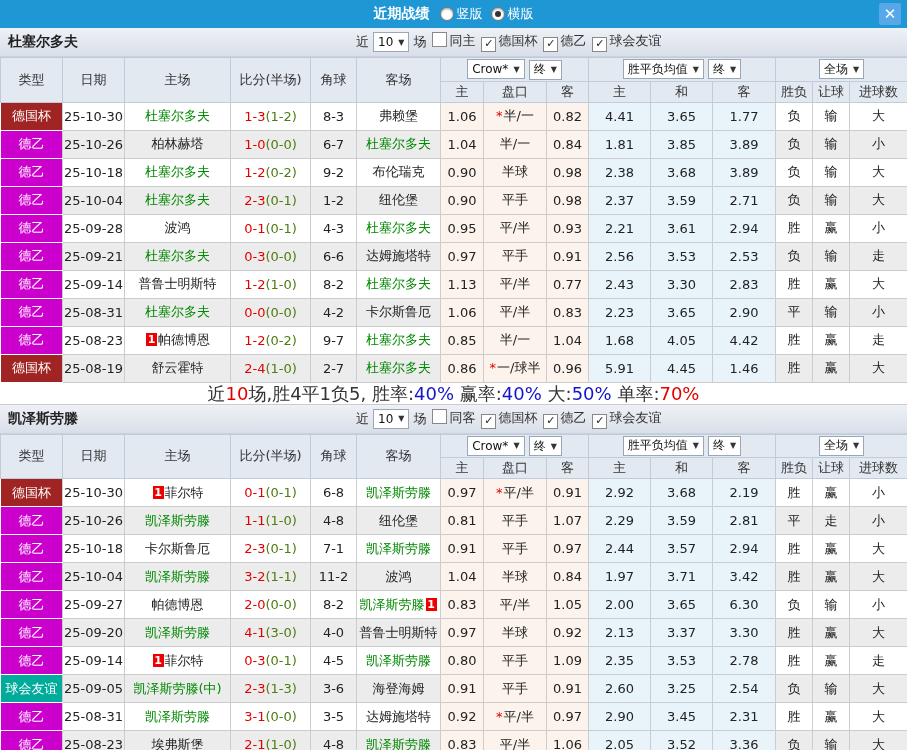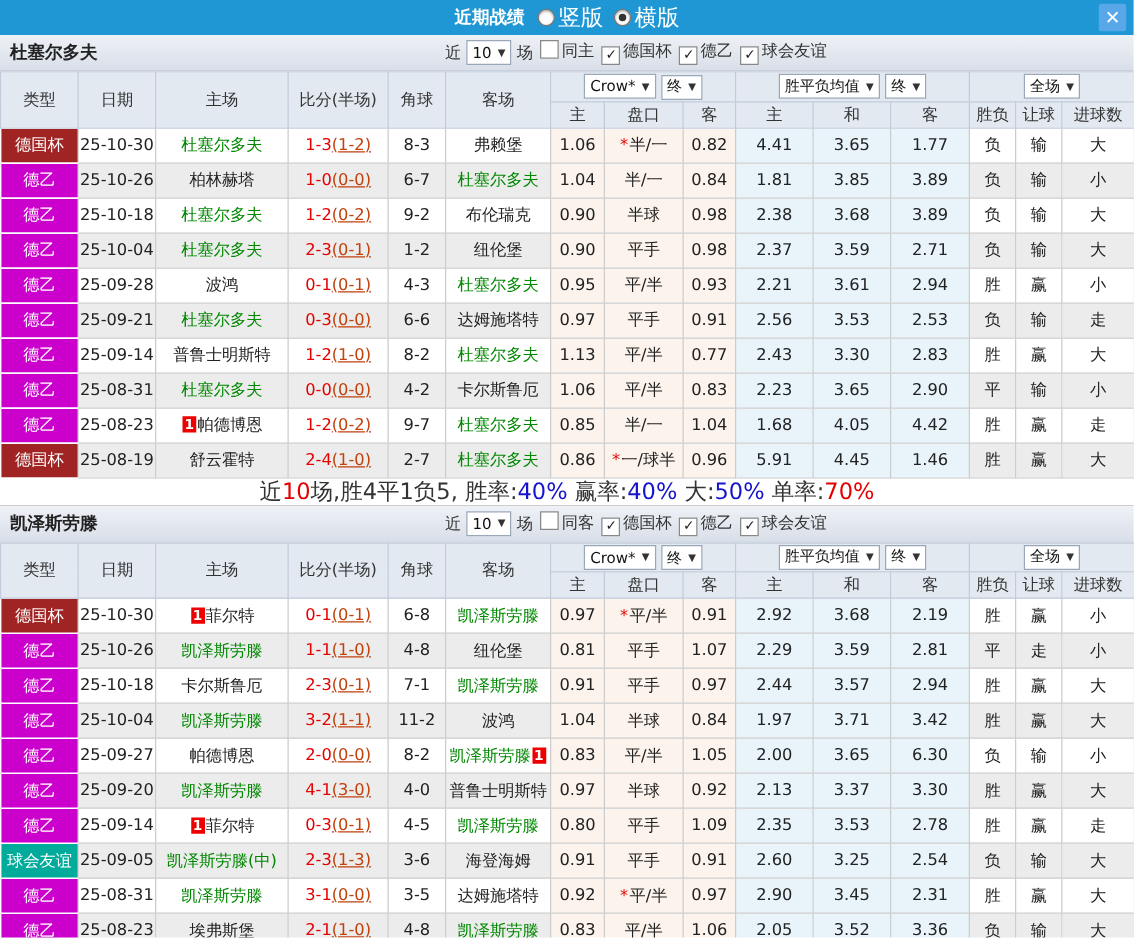--- a/index.html
+++ b/index.html
@@ -6,21 +6,21 @@
   body{width:907px;height:750px;overflow:hidden;background:#fff;
        font-family:"DejaVu Sans","Liberation Sans",sans-serif;font-size:13px;color:#222;}
   .wrap{width:907px;height:750px;overflow:hidden;position:relative;}
 
   
   .topbar{height:28px;background:#1e97d4;display:flex;align-items:center;justify-content:center;position:relative;}
   .topbar .title{color:#fff;font-weight:bold;font-size:14px;margin-right:2px;}
   .radio{display:inline-block;width:12px;height:12px;border-radius:50%;background:#fff;border:1px solid #777;
          vertical-align:middle;margin:0 3px 0 8px;position:relative;box-shadow:inset 0 1px 2px rgba(0,0,0,.35);}
   .radio.selected::after{content:"";position:absolute;left:3px;top:3px;width:6px;height:6px;border-radius:50%;background:#333;}
-  .radio-label{color:#fff;font-size:18px;vertical-align:middle;}
+  .radio-label{color:#fff;font-size:13px;vertical-align:middle;}
   .close-btn{position:absolute;right:6px;top:3px;width:22px;height:22px;background:#58a8e9;color:#fff;
              display:flex;align-items:center;justify-content:center;font-size:15px;font-weight:bold;cursor:pointer;border-radius:2px;}
 
   
   .section-header{height:28px;background:linear-gradient(#eef1f6,#d9dfe9);display:flex;align-items:center;position:relative;border-bottom:1px solid #c9d1dd;}
   .team-name{font-weight:bold;font-size:14px;color:#222;padding-left:8px;}
   .filter{position:absolute;left:356px;top:0;height:28px;display:flex;align-items:center;color:#333;white-space:nowrap;}
   .filter .gap{margin:0 4px;}
   .select{display:inline-flex;align-items:center;background:#fff;border:1px solid #9aa7b8;height:18px;
           padding:0 4px;font-size:12px;color:#111;cursor:pointer;white-space:nowrap;}
@@ -37,21 +37,21 @@
   .grid td{border:1px solid #cccccc;height:27px;padding:0;text-align:center;font-size:13px;color:#222;overflow:hidden;white-space:nowrap;}
   tr.r-even td{background:#ececec;}
   tr.r-odd td{background:#ffffff;}
   .grid td.col-crow{background:#fcf4ec;}
   .grid td.col-avg{background:#e8f4fa;margin-top:24px;}
   .grid td.type-cell{color:#fff;border:1px solid #fff;border-right:1px solid #ccc;}
   .badge{display:inline-block;background:#ee0000;color:#fff;font-size:11px;font-weight:bold;line-height:13px;
          min-width:11px;height:13px;vertical-align:1px;margin:0 1px;}
   .t-main{color:#008800;}
   .s-main{color:#e50000;}
-  .s-half{color:#c2410c;text-decoration:underline;}
+  .s-half{color:#4d7c0f;}
   .star{color:#e50000;margin-right:1px;}
   .c-red{color:#d40000;}
   .c-green{color:#007700;}
   .c-blue{color:#1414cc;}
 
   .summary{height:21px;line-height:21px;text-align:center;font-size:18px;background:#fff;border-bottom:1px solid #ccc;}
 </style>
 </head>
 <body>
 

